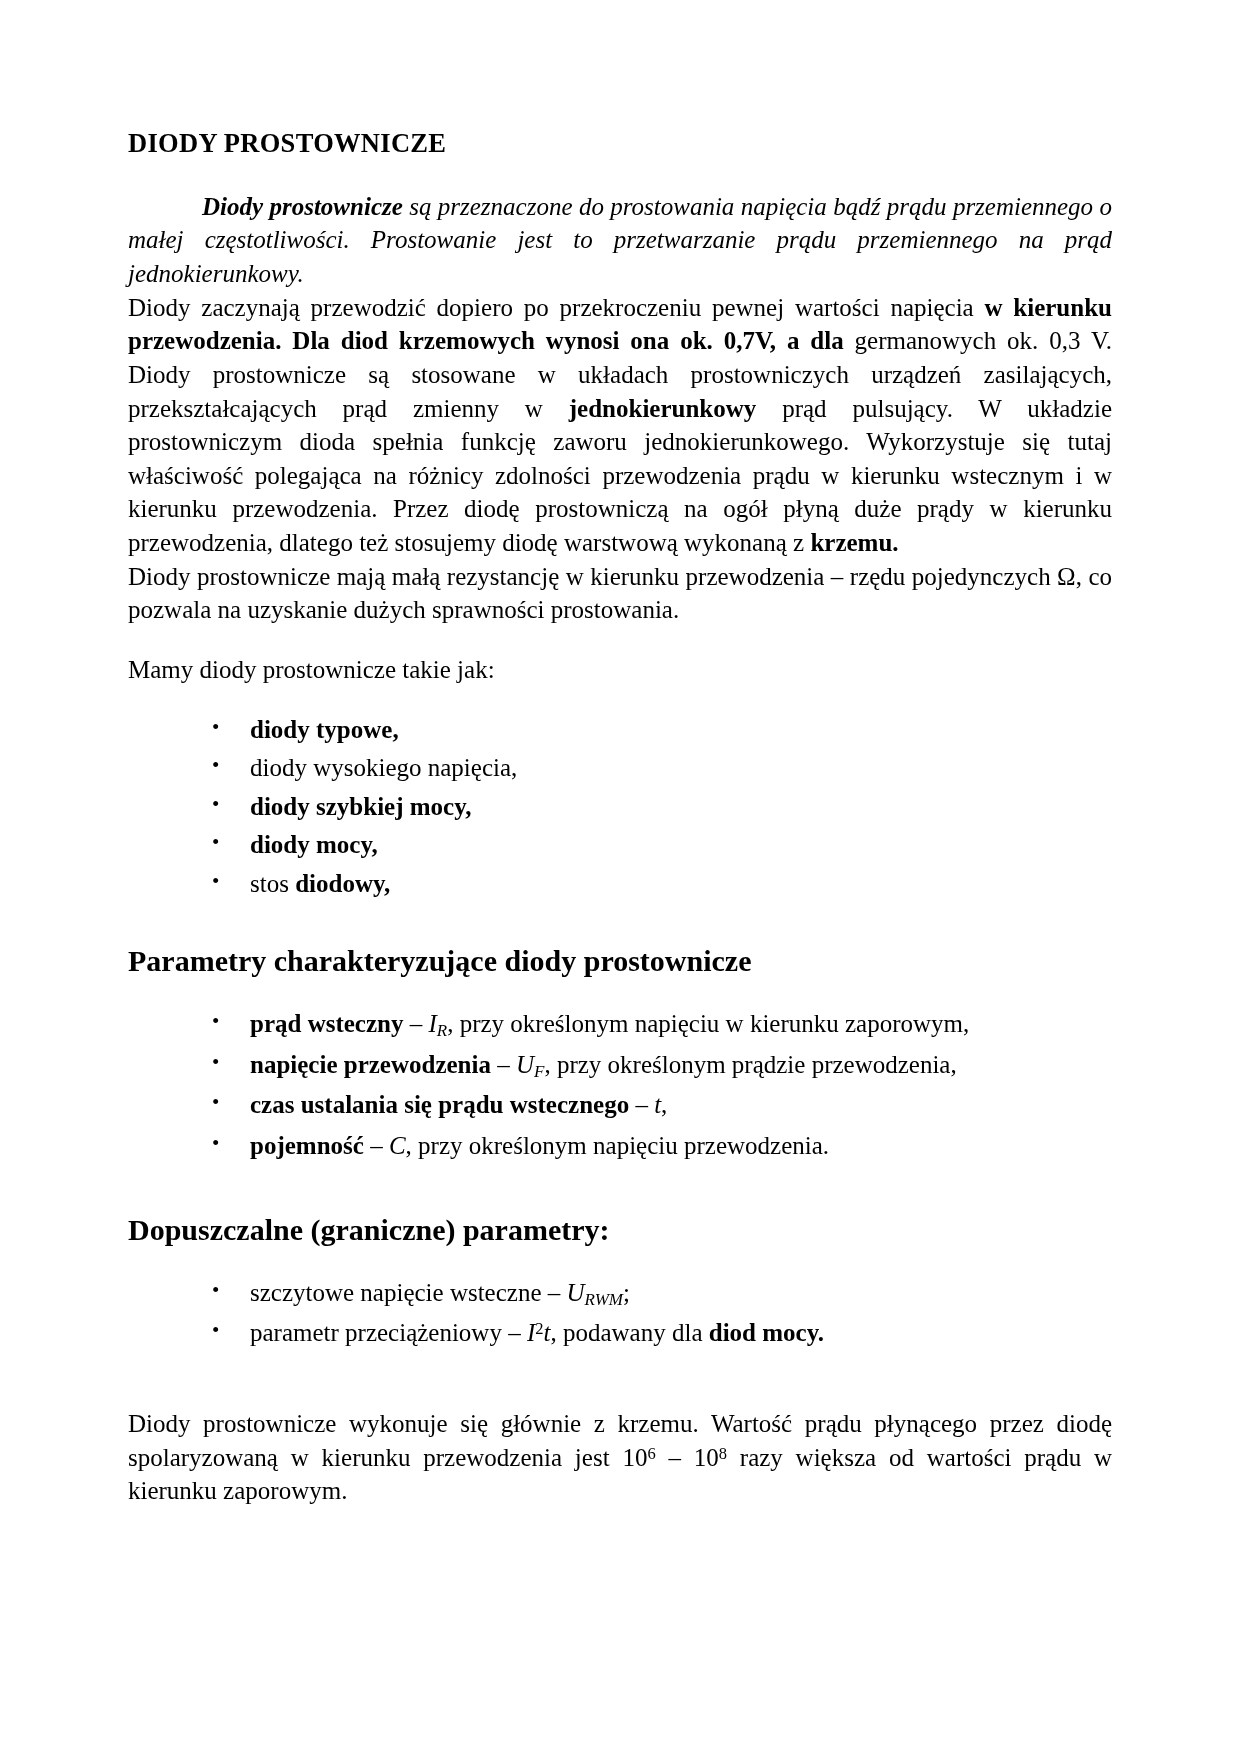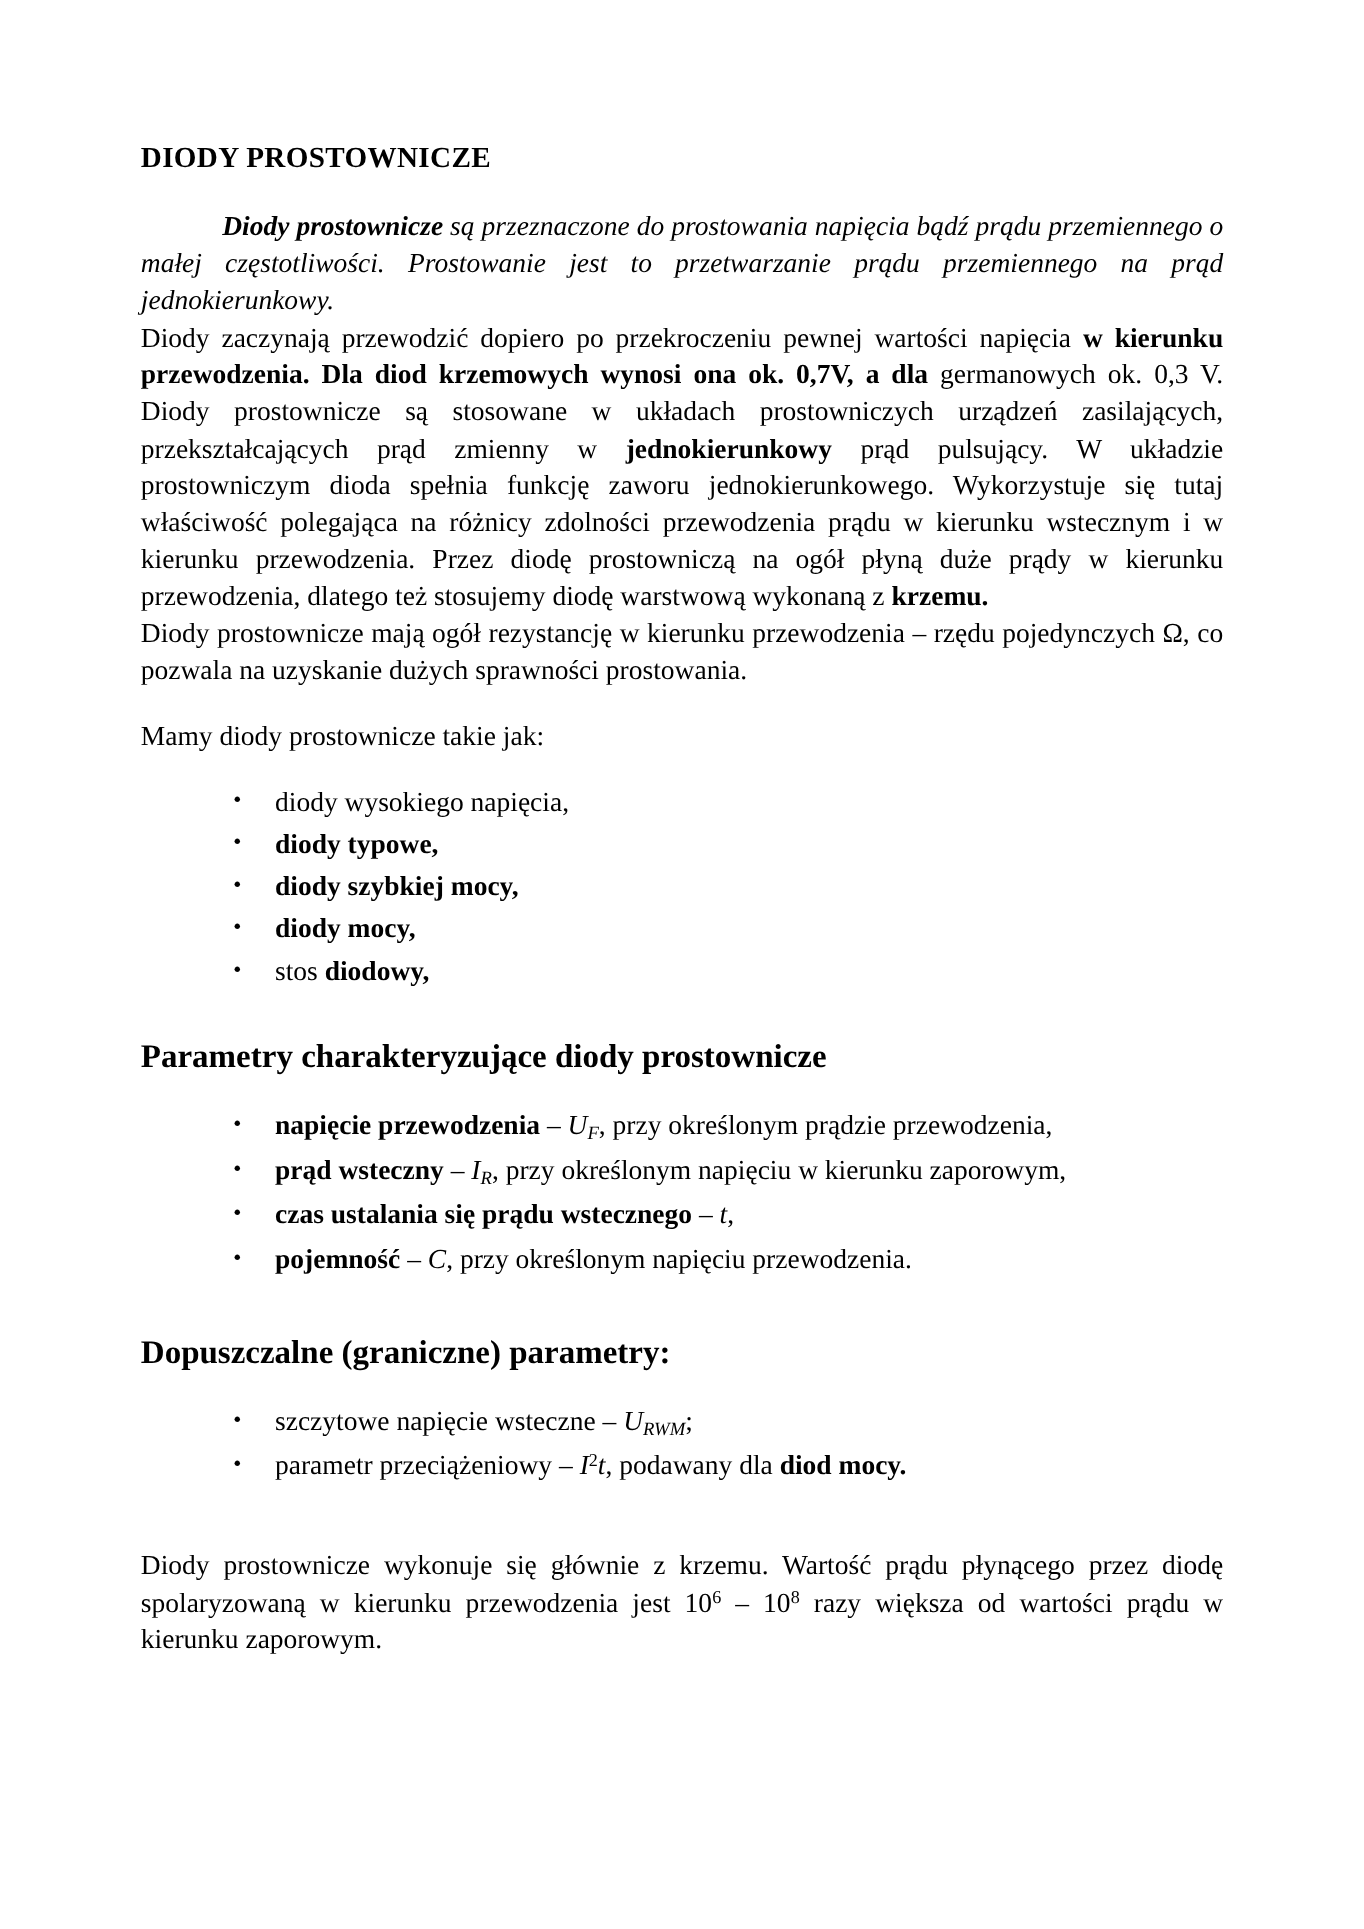--- a/index.html
+++ b/index.html
@@ -117,45 +117,45 @@
 <body>
 
 <div class="page">
 
   <h1 class="doc-title">DIODY PROSTOWNICZE</h1>
 
   <p class="para indent-first"><b>Diody prostownicze</b><span> są przeznaczone do prostowania napięcia bądź prądu przemiennego o małej częstotliwości. Prostowanie jest to przetwarzanie prądu przemiennego na prąd jednokierunkowy.</span></p>
 
   <p class="para"><span>Diody zaczynają przewodzić dopiero po przekroczeniu pewnej wartości napięcia </span><b>w kierunku przewodzenia. Dla diod krzemowych wynosi ona ok. 0,7V, a dla</b><span> germanowych ok. 0,3 V. Diody prostownicze są stosowane w układach prostowniczych urządzeń zasilających, przekształcających prąd zmienny w </span><b>jednokierunkowy</b><span> prąd pulsujący. W układzie prostowniczym dioda spełnia funkcję zaworu jednokierunkowego. Wykorzystuje się tutaj właściwość polegająca na różnicy zdolności przewodzenia prądu w kierunku wstecznym i w kierunku przewodzenia. Przez diodę prostowniczą na ogół płyną duże prądy w kierunku przewodzenia, dlatego też stosujemy diodę warstwową wykonaną z </span><b>krzemu.</b></p>
 
-  <p class="para">Diody prostownicze mają ogół rezystancję w kierunku przewodzenia – rzędu pojedynczych Ω, co pozwala na uzyskanie dużych sprawności prostowania.</p>
+  <p class="para">Diody prostownicze mają małą rezystancję w kierunku przewodzenia – rzędu pojedynczych Ω, co pozwala na uzyskanie dużych sprawności prostowania.</p>
 
   <div class="gap-md"></div>
 
   <p class="lead-in">Mamy diody prostownicze takie jak:</p>
 
   <div class="gap-md"></div>
 
   <ul class="bullets">
+    <li><b>diody typowe,</b></li>
     <li><span>diody wysokiego napięcia,</span></li>
-    <li><b>diody typowe,</b></li>
     <li><b>diody szybkiej mocy,</b></li>
     <li><b>diody mocy,</b></li>
     <li><span>stos </span><b>diodowy,</b></li>
   </ul>
 
   <div class="gap-lg"></div>
 
   <p class="section-head">Parametry charakteryzujące diody prostownicze</p>
 
   <div class="gap-md"></div>
 
   <ul class="bullets params wide">
+    <li><b>prąd wsteczny</b><span> – </span><span class="nowrap"><i class="sym">I</i><sub>R</sub></span><span>, przy określonym napięciu w kierunku zaporowym,</span></li>
     <li><b>napięcie przewodzenia</b><span> – </span><span class="nowrap"><i class="sym">U</i><sub>F</sub></span><span>, przy określonym prądzie przewodzenia,</span></li>
-    <li><b>prąd wsteczny</b><span> – </span><span class="nowrap"><i class="sym">I</i><sub>R</sub></span><span>, przy określonym napięciu w kierunku zaporowym,</span></li>
     <li><b>czas ustalania się prądu wstecznego</b><span> – </span><i class="sym">t</i><span>,</span></li>
     <li><b>pojemność</b><span> – </span><i class="sym">C</i><span>, przy określonym napięciu przewodzenia.</span></li>
   </ul>
 
   <div class="gap-lg"></div>
 
   <p class="section-head">Dopuszczalne (graniczne) parametry:</p>
 
   <div class="gap-md"></div>
 

